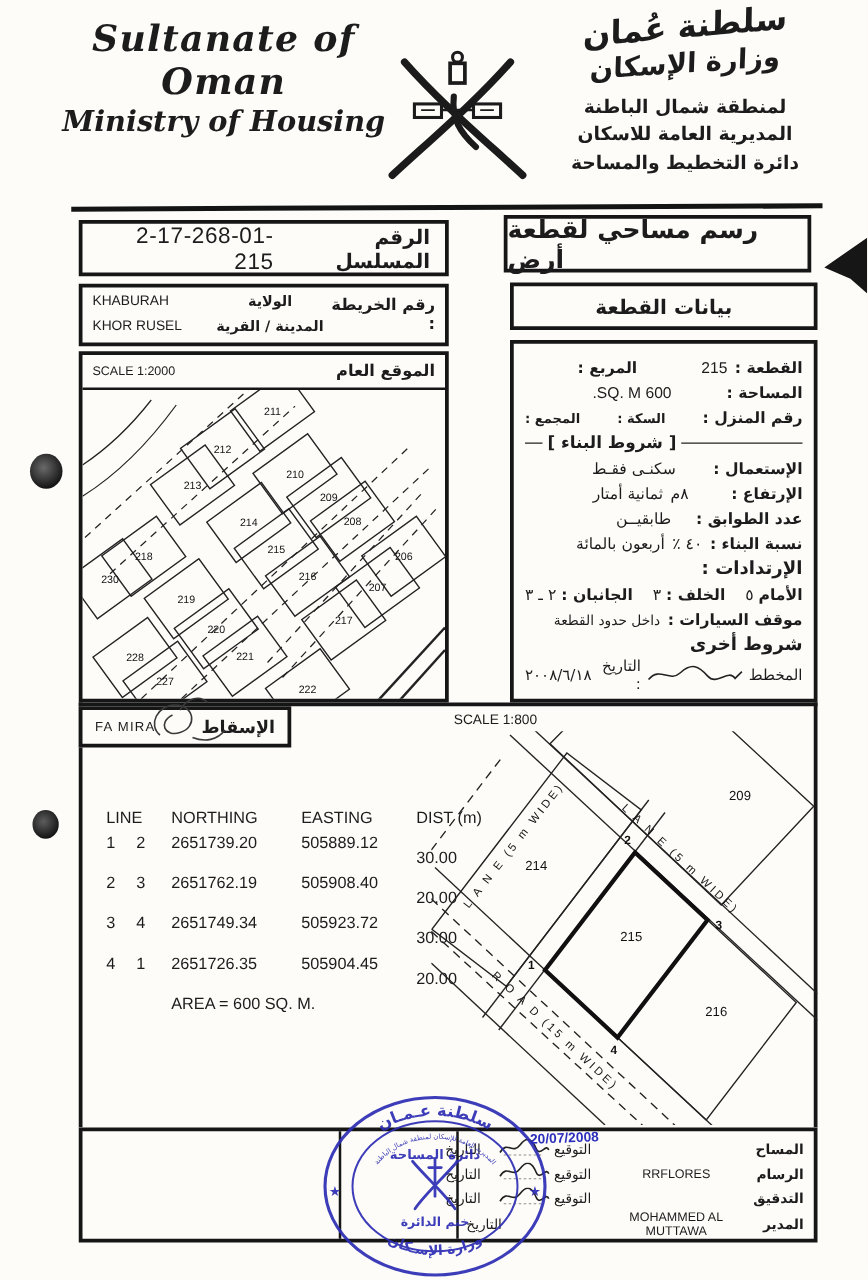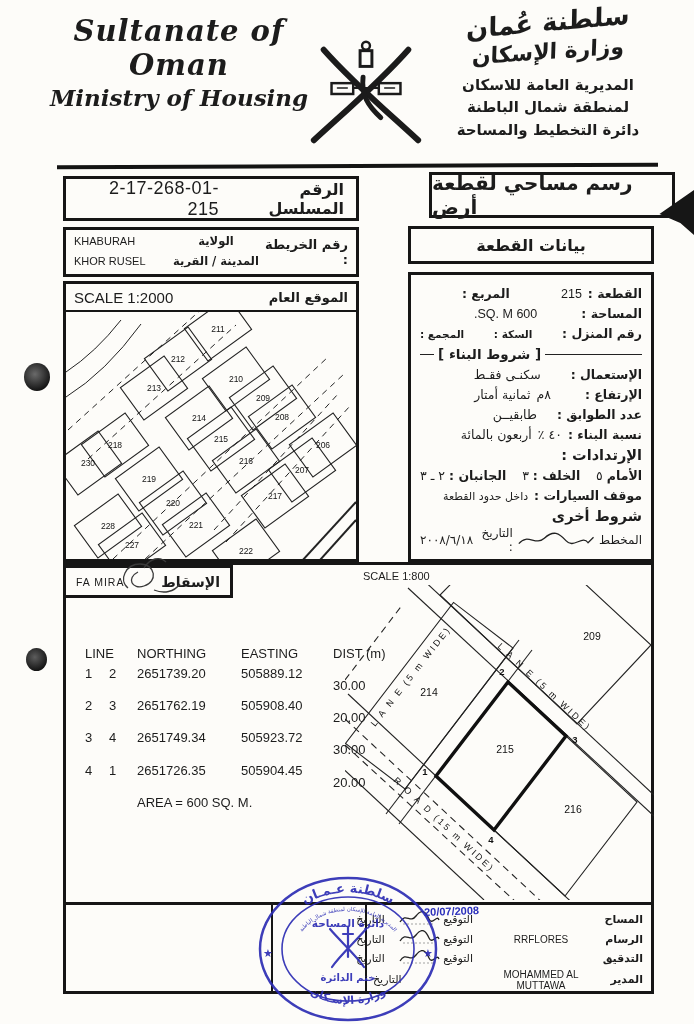--- a/index.html
+++ b/index.html
@@ -23,29 +23,29 @@
   .serial-label{font-size:16px;font-weight:bold;}
   .serial-value{font-size:18px;margin-right:auto;letter-spacing:0.5px;}
   .mapinfo-box{left:63px;top:227px;width:296px;height:50px;display:flex;direction:rtl;align-items:center;padding:0 8px;font-size:11.5px;}
   .mapinfo-label{font-size:13px;font-weight:bold;width:84px;}
   .mapinfo-mid{width:96px;text-align:center;font-weight:bold;line-height:1.7;}
   .mapinfo-left{flex:1;text-align:left;line-height:1.8;font-size:11px;}
   .siteplan-box{left:63px;top:281px;width:296px;height:281px;}
   .siteplan-head{display:flex;direction:rtl;justify-content:space-between;align-items:center;
      border-bottom:2px solid #161616;height:26px;padding:0 8px;}
   .siteplan-title{font-size:13px;font-weight:bold;}
-  .siteplan-scale{font-size:15px;}
+  .siteplan-scale{font-size:10px;}
   .siteplan-box svg{display:block;}
   .sp-rect{fill:none;stroke:#232323;stroke-width:1.1;}
   .sp-num{font-family:"Liberation Sans",sans-serif;font-size:8.5px;fill:#141414;text-anchor:middle;}
   
   .strip{left:359px;top:172px;width:49px;height:390px;border-left:3px solid #161616;border-right:3px solid #161616;box-sizing:border-box;}
   .north-text{font-size:6.5px;text-anchor:middle;fill:#111;}
   
-  .title-box{left:429px;top:172px;width:246px;height:46px;display:flex;align-items:center;justify-content:center;font-size:20px;font-weight:bold;}
+  .title-box{left:403px;top:172px;width:246px;height:46px;display:flex;align-items:center;justify-content:center;font-size:20px;font-weight:bold;}
   .subtitle-box{left:408px;top:226px;width:246px;height:38px;display:flex;align-items:center;justify-content:center;font-size:16px;font-weight:bold;}
   .data-box{left:408px;top:272px;width:246px;height:290px;padding:8px 9px 4px 9px;display:flex;flex-direction:column;}
   .inf{display:flex;direction:rtl;align-items:baseline;gap:6px;margin:2.5px 0;font-size:12.5px;}
   .inf .lab{font-weight:bold;}
   .inf .sp{flex:1;}
   .big{font-size:14.5px;}
   .cond-row{display:flex;direction:rtl;align-items:center;margin:3px 0 2px 0;}
   .cond-line{flex:1;border-top:1.6px solid #222;}
   .cond-line.short{flex:0 0 14px;}
   .cond-t{font-size:13.5px;font-weight:bold;padding:0 4px;white-space:nowrap;}
@@ -111,22 +111,22 @@
       <rect x="78" y="50" width="22" height="11" stroke-width="2.5"></rect>
       <path d="M 36 55 h 10 M 84 55 h 10" stroke-width="1.5"></path>
       <path d="M 52 55 H 78" stroke-width="2"></path>
     </g>
   </svg>
 
   <div class="abs hdr-right">
     <div class="callig">سلطنة عُمان</div>
     <div class="callig2">وزارة الإسكان</div>
     <div class="hdr-dept-ar">
+      <div>لمنطقة شمال الباطنة</div>
       <div>المديرية العامة للاسكان</div>
-      <div>لمنطقة شمال الباطنة</div>
       <div>دائرة التخطيط والمساحة</div>
     </div>
   </div>
 
   <div class="abs hdr-rule"></div>
 
   <div class="abs bx serial-box">
     <span class="serial-label">الرقم المسلسل</span>
     <span class="serial-value latin">2-17-268-01-215</span>
   </div>

